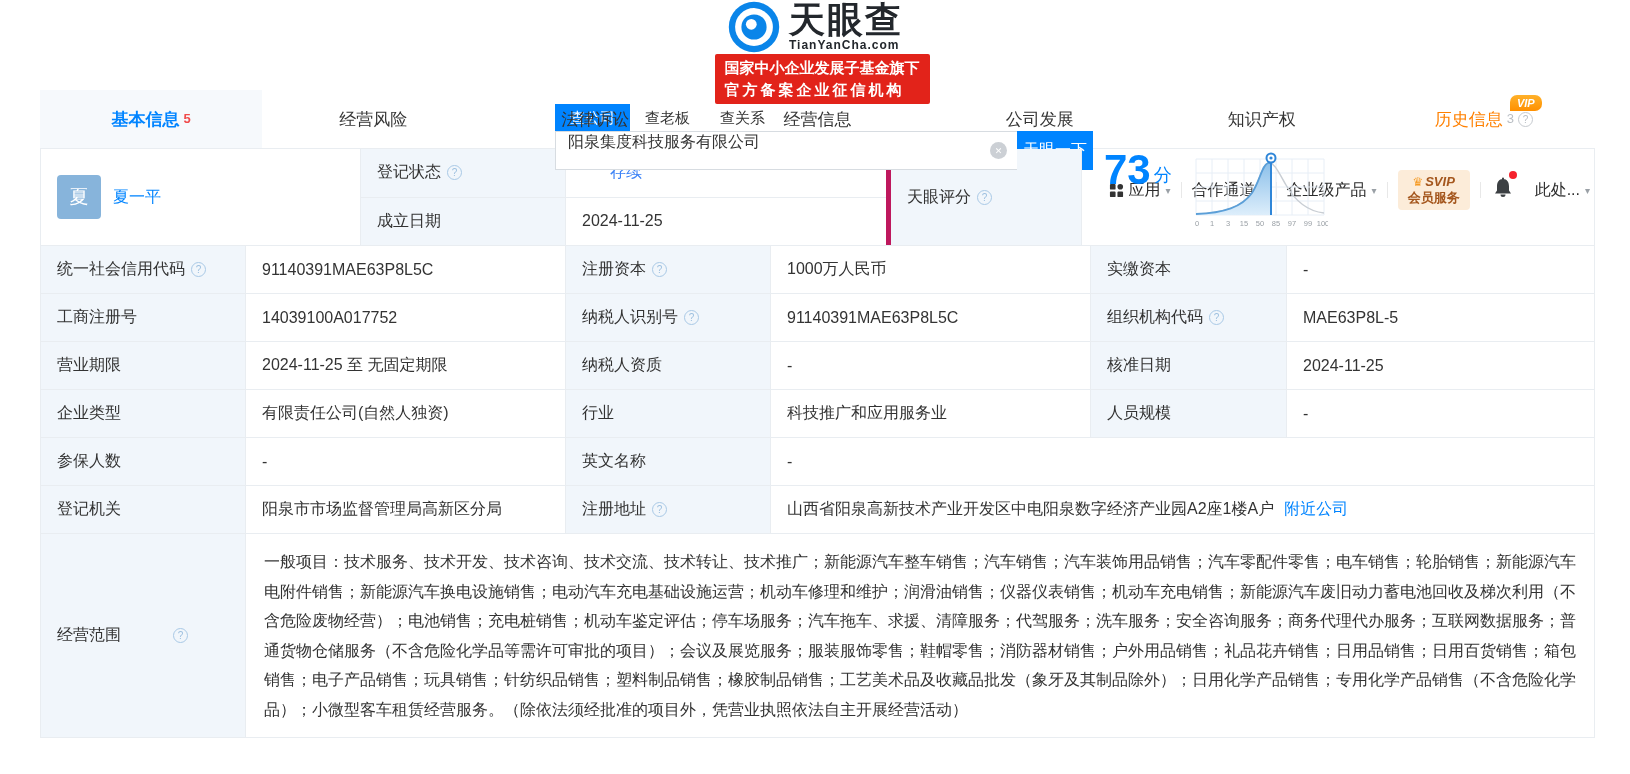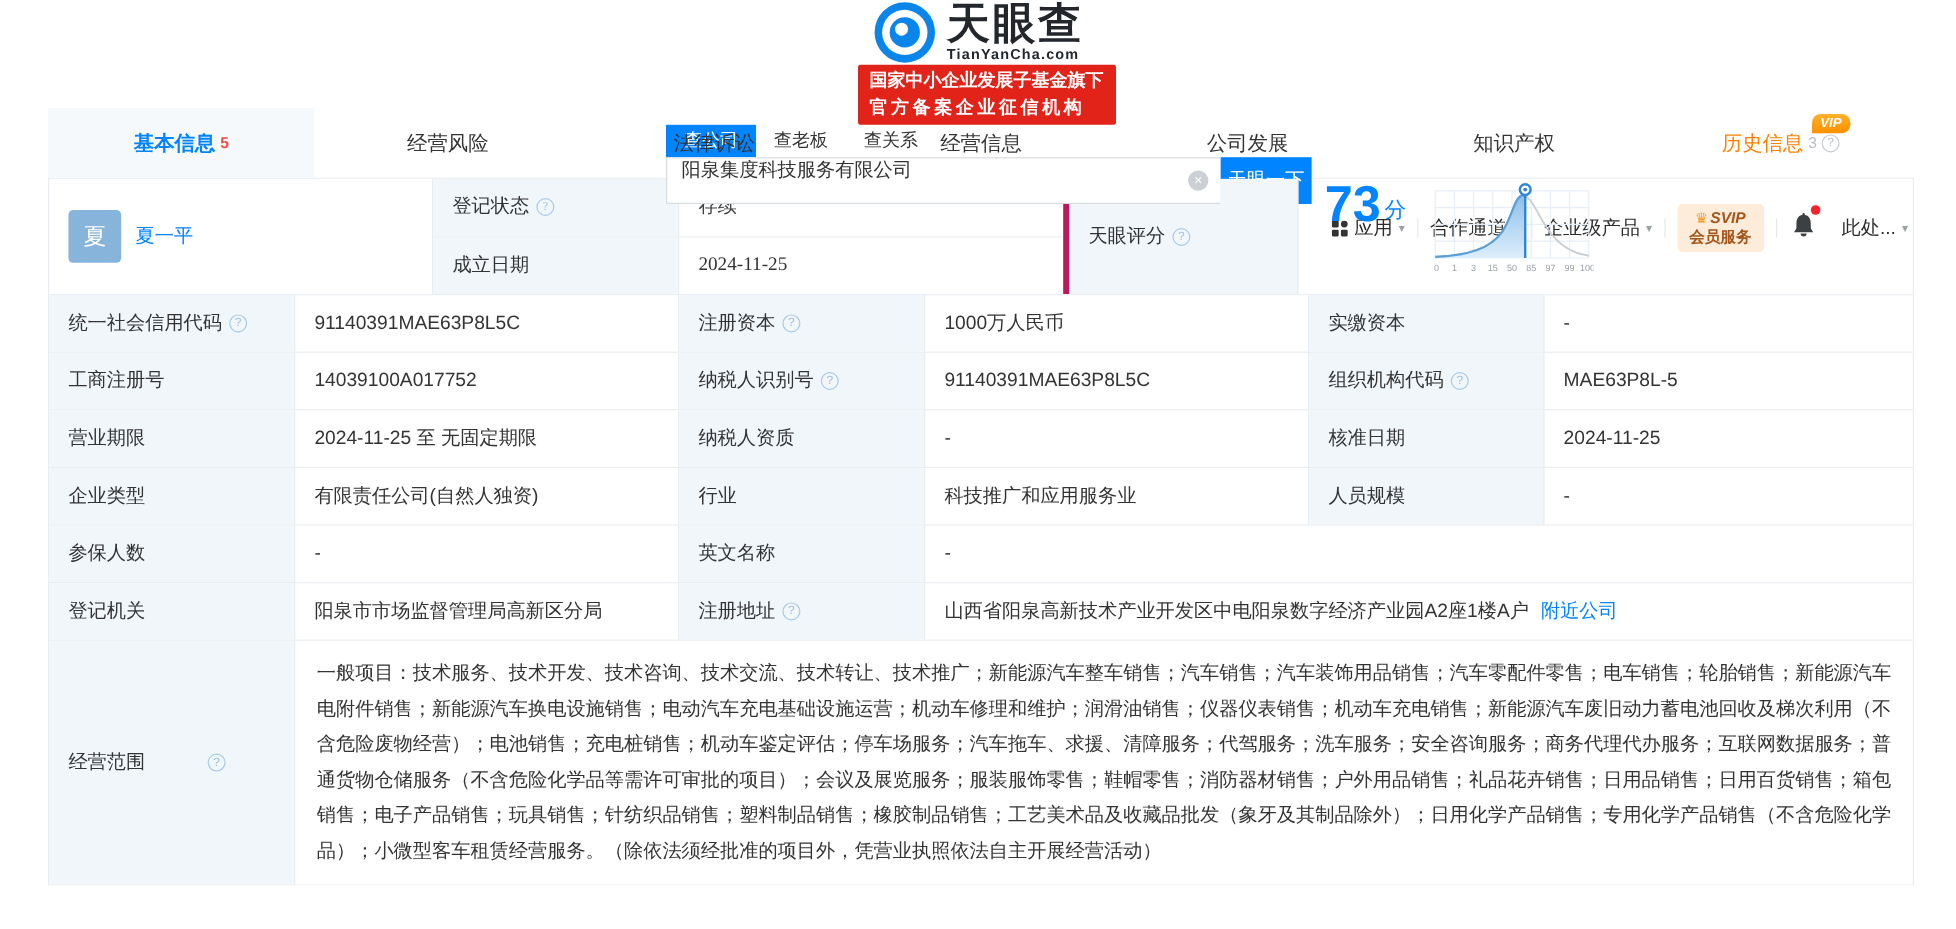--- a/index.html
+++ b/index.html
@@ -50,28 +50,28 @@
   .t-row:last-child { border-bottom:none; }
   .cell { padding:0 16px; display:flex; align-items:center; border-right:1px solid #e9edf1; min-height:47px; }
   .cell:last-child, .cell.no-r { border-right:none; }
   .label { background:#f1f6fb; color:#333; flex-shrink:0; }
   .w-l1 { width:205px; } .w-v1 { width:320px; } .w-l2 { width:205px; } .w-v2 { width:320px; } .w-l3 { width:196px; }
   .grow { flex:1; }
   .h96 { min-height:96px; }
   .mid-block { width:525px; display:flex; flex-direction:column; flex-shrink:0; }
   .mid-row { display:flex; flex:1; }
   .mid-row.first { border-bottom:1px solid #e9edf1; }
-  .mid-row .cell { min-height:47px; height:100%;font-family:Liberation Serif, serif; }
+  .mid-row .cell { min-height:47px; height:100%; }
 
   .qicon { display:inline-flex; width:15px; height:15px; border:1px solid #a9c9e6; color:#9cbfdf; border-radius:50%; font-size:10px; align-items:center; justify-content:center; margin-left:6px; flex-shrink:0; cursor:pointer; }
   .qicon.gray { border-color:#c6cacf; color:#b9bec4; margin-left:4px; }
 
   .avatar { width:44px; height:44px; background:#87b4db; color:#fff; border-radius:4px; display:flex; align-items:center; justify-content:center; font-size:19px; margin-right:12px; flex-shrink:0; cursor:pointer; }
   a.blue-link { color:#0084ff; text-decoration:none; cursor:pointer; }
-  .green { color:#404040; }
+  .green { color:#3b82f6;margin-left:28px; }
 
   .score-cell { display:flex; align-items:flex-start; padding:0 10px 0 22px; }
   .score-num { color:#0084ff; font-size:42px; font-weight:bold; line-height:42px; }
   .score-unit { color:#0084ff; font-size:18px; margin:14px 0 0 3px; }
   .score-chart { margin-left:22px; }
 
   .scope-row .label { align-items:center;gap:46px; }
   .scope-val { padding:13px 18px; line-height:29.5px; color:#333; text-align:justify; }
 
   .addr-cell { gap:10px; }

